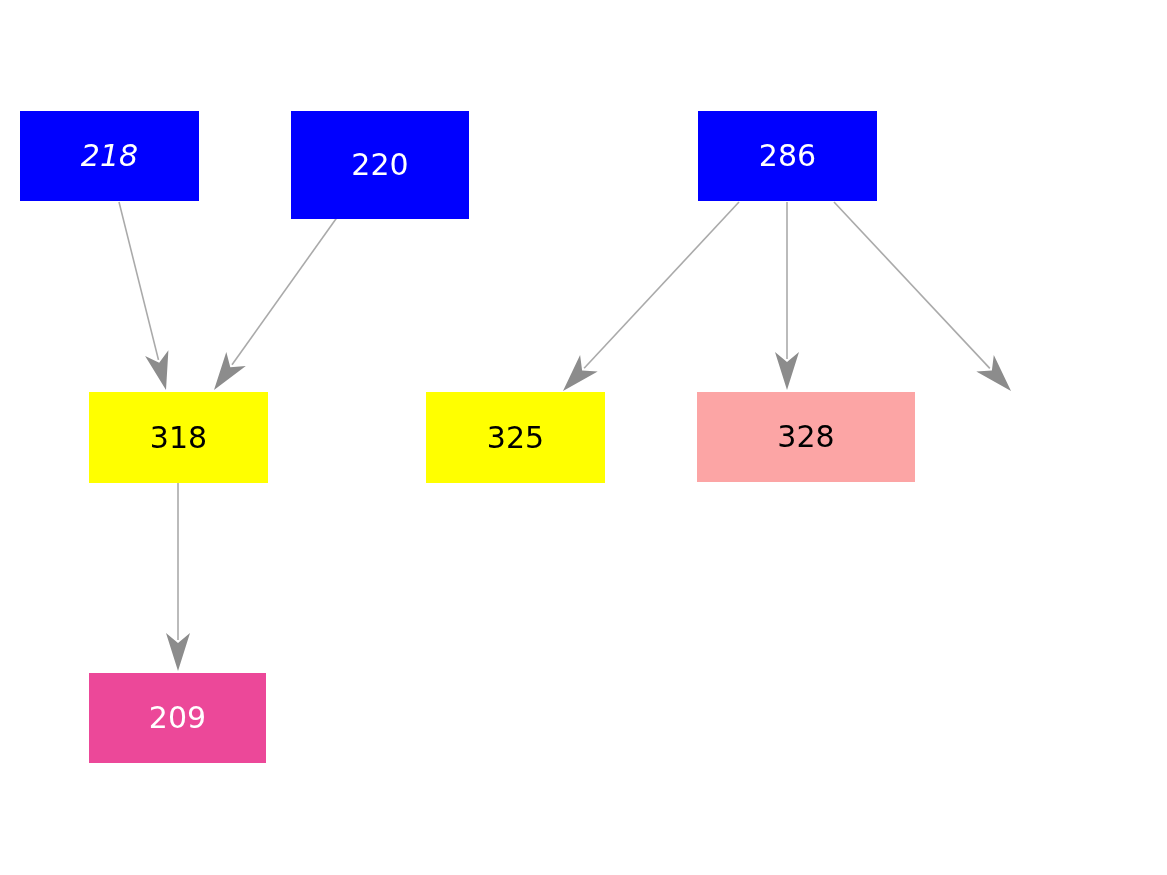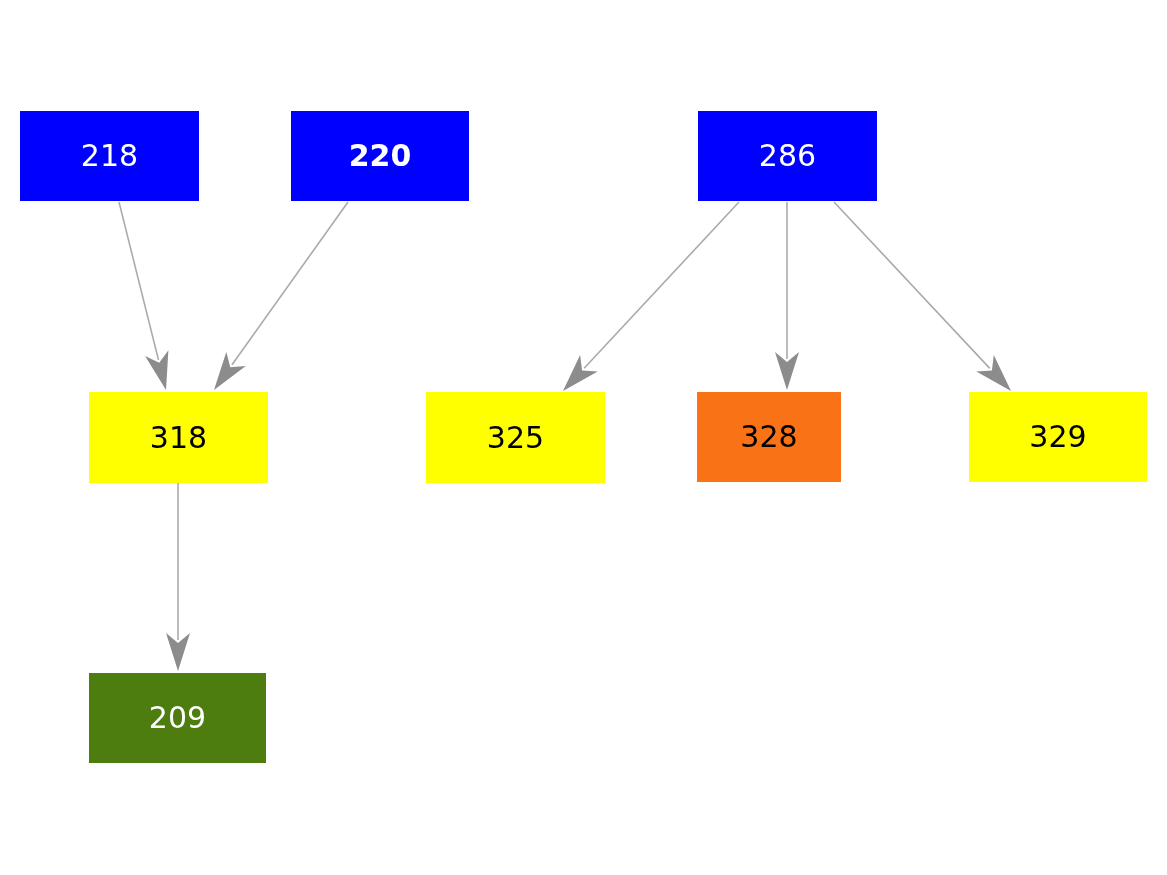--- a/index.html
+++ b/index.html
@@ -49,38 +49,35 @@
       <line x1="739" y1="202" x2="584.126191474929" y2="368.3133512002183" stroke="#aaaaaa" stroke-width="1.6"></line>
       <polygon points="563.0,391.0 580.1,355.0 582.1,370.5 597.7,371.4" fill="#8c8c8c"></polygon>
       <line x1="787" y1="202" x2="787" y2="359" stroke="#aaaaaa" stroke-width="1.6"></line>
       <polygon points="787.0,390.0 775.0,352.0 787.0,362.0 799.0,352.0" fill="#8c8c8c"></polygon>
       <line x1="834" y1="202" x2="989.8097749520234" y2="368.373149525042" stroke="#aaaaaa" stroke-width="1.6"></line>
       <polygon points="1011.0,391.0 976.3,371.5 991.9,370.6 993.8,355.1" fill="#8c8c8c"></polygon>
       <line x1="178" y1="483" x2="178" y2="640" stroke="#aaaaaa" stroke-width="1.6"></line>
       <polygon points="178.0,671.0 166.0,633.0 178.0,643.0 190.0,633.0" fill="#8c8c8c"></polygon>
     </svg>
   <div id="node-layer">
-      <div class="node" style="left: 20px; top: 111px; width: 179px; height: 90px; background: rgb(0, 0, 255); color: rgb(255, 255, 255);">
+      <div class="node" style="left: 20px; top: 111px; width: 179px; height: 90px; background: rgb(0, 0, 255); color: rgb(255, 255, 255); font-style: italic;">
         <span>218</span>
       </div>
-      <div class="node" style="left: 291px; top: 111px; width: 178px; height: 90px; background: rgb(0, 0, 255); color: rgb(255, 255, 255); font-weight: bold;">
+      <div class="node" style="left: 291px; top: 111px; width: 178px; height: 108px; background: rgb(0, 0, 255); color: rgb(255, 255, 255);">
         <span>220</span>
       </div>
       <div class="node" style="left: 698px; top: 111px; width: 179px; height: 90px; background: rgb(0, 0, 255); color: rgb(255, 255, 255);">
         <span>286</span>
       </div>
       <div class="node" style="left: 89px; top: 392px; width: 179px; height: 91px; background: rgb(255, 255, 0); color: rgb(0, 0, 0);">
         <span>318</span>
       </div>
       <div class="node" style="left: 426px; top: 392px; width: 179px; height: 91px; background: rgb(255, 255, 0); color: rgb(0, 0, 0); align-items: center;">
         <span>325</span>
       </div>
-      <div class="node" style="left: 697px; top: 392px; width: 144px; height: 90px; background: #f97316; color: rgb(0, 0, 0);">
+      <div class="node" style="left: 697px; top: 392px; width: 218px; height: 90px; background: #fca5a5; color: rgb(0, 0, 0);">
         <span>328</span>
       </div>
-      <div class="node" style="left: 969px; top: 392px; width: 178px; height: 90px; background: rgb(255, 255, 0); color: rgb(0, 0, 0);">
-        <span>329</span>
-      </div>
-      <div class="node" style="left: 89px; top: 673px; width: 177px; height: 90px; background: #4d7c0f; color: rgb(255, 255, 255);">
+      <div class="node" style="left: 89px; top: 673px; width: 177px; height: 90px; background: #ec4899; color: rgb(255, 255, 255);">
         <span>209</span>
       </div>
     </div>
 </div>
 
 </body></html>

